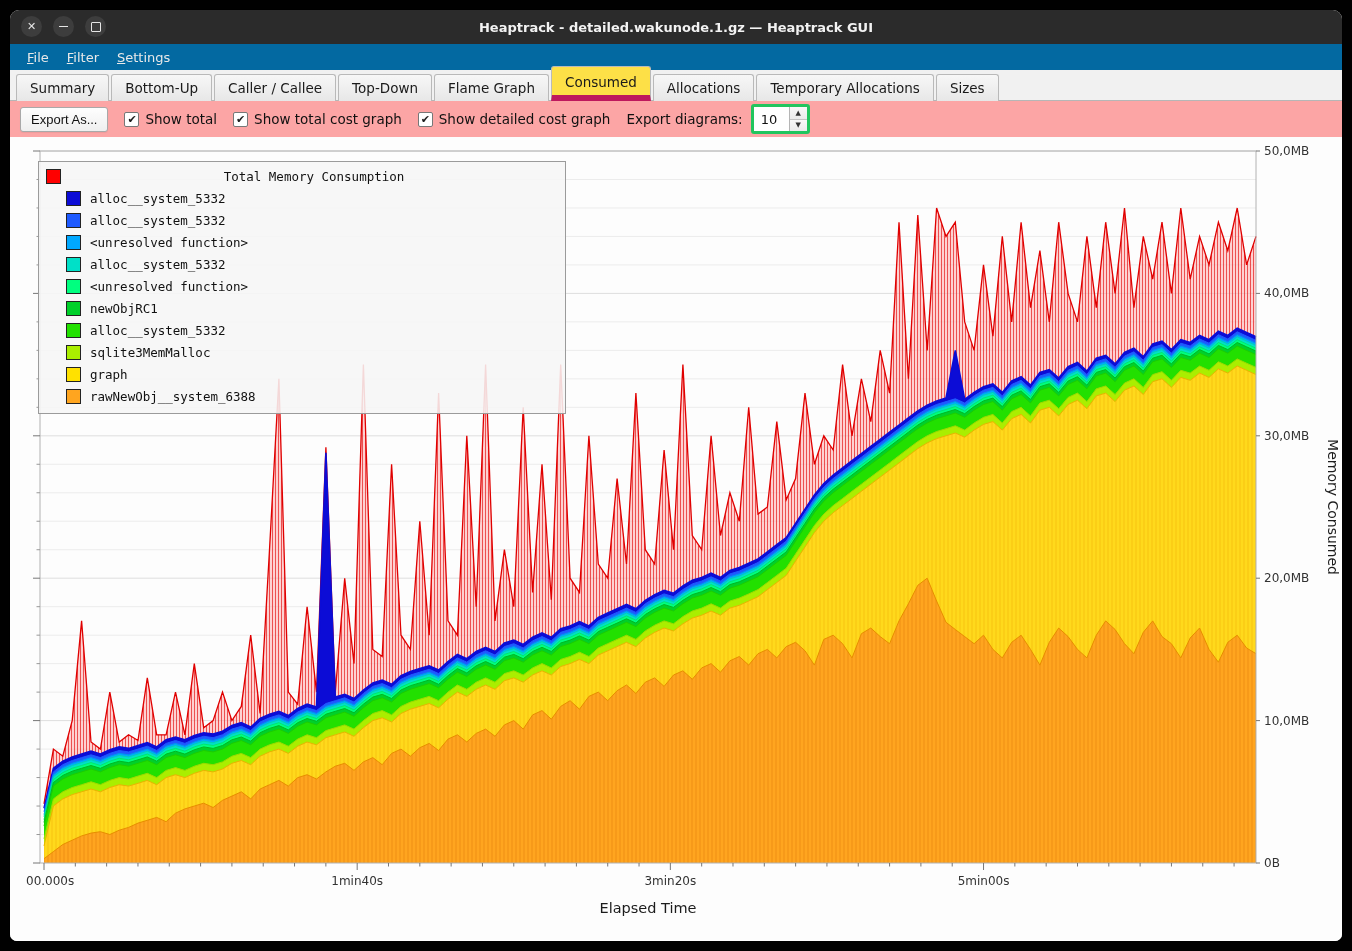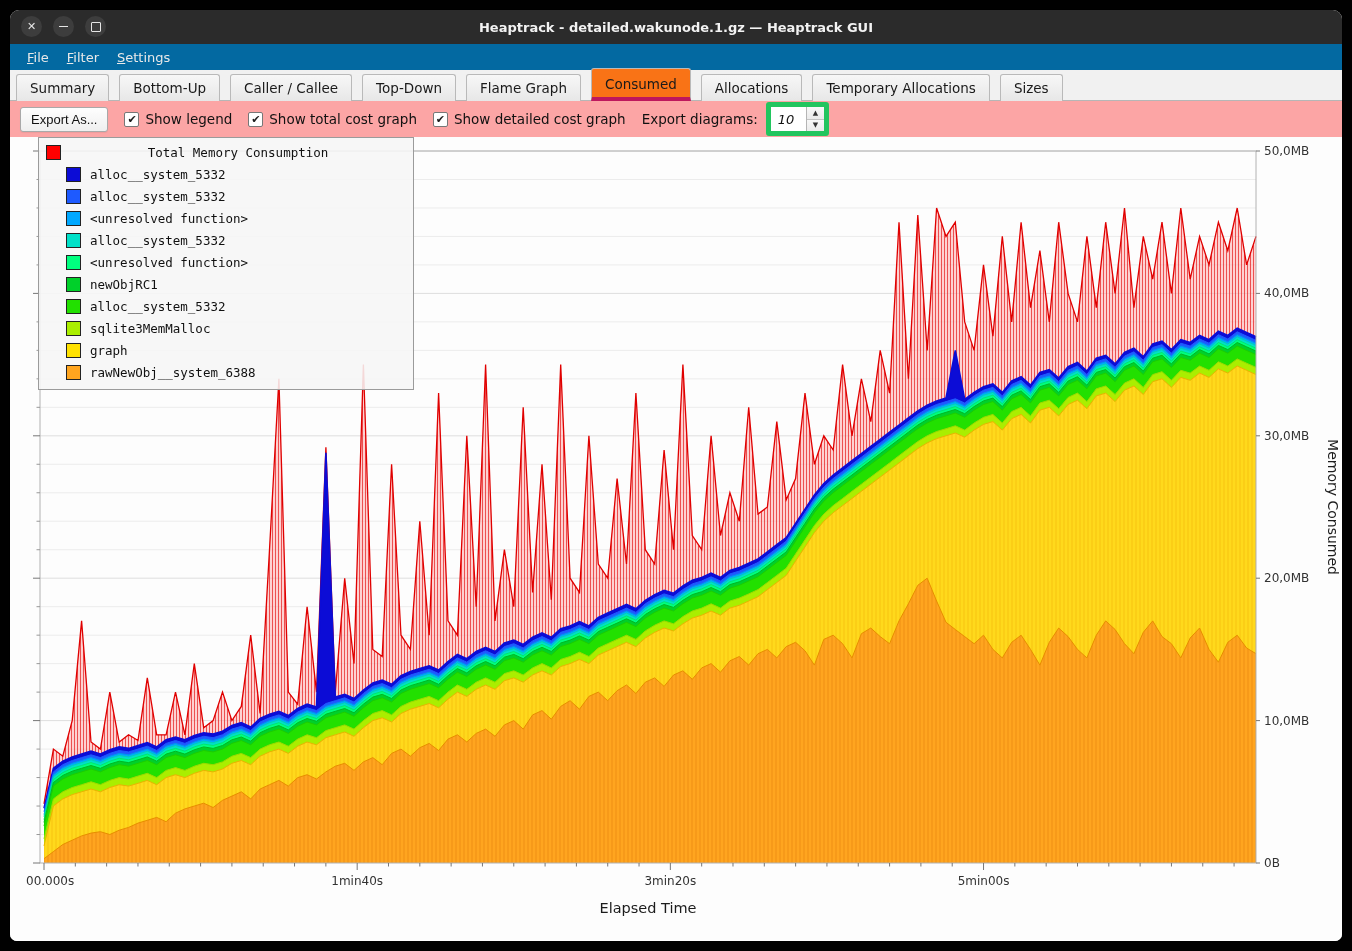--- a/index.html
+++ b/index.html
@@ -14,39 +14,39 @@
   .win-buttons{position:absolute;left:11px;top:6px;display:flex;gap:11px;}
   .wbtn{width:21px;height:21px;border-radius:50%;background:#3d3d3d;color:#e6e6e6;display:flex;align-items:center;justify-content:center;font-size:11px;line-height:1;cursor:default;}
   .glyph-max{width:8px;height:8px;border:1.4px solid #e6e6e6;border-radius:1px;}
   .glyph-min{width:9px;height:0;border-top:1.6px solid #e6e6e6;}
   .title-text{color:#f2f2f2;font-size:13px;font-weight:700;}
   
   .menubar{height:26px;background:#0369a1;display:flex;align-items:center;padding-left:8px;flex:none;}
   .menu-item{color:#e9e9e9;font-size:13px;padding:3px 9px;}
   .menu-item u{text-decoration:underline;}
   
-  .tabbar{height:30px;background:#f1f1f1;display:flex;align-items:flex-end;padding-left:6px;border-bottom:1px solid #b6b6b6;flex:none;position:relative;gap:8px;}
+  .tabbar{height:30px;background:#f1f1f1;display:flex;align-items:flex-end;padding-left:6px;border-bottom:1px solid #b6b6b6;flex:none;position:relative;}
   .tab{font-size:13.5px;color:#1a1a1a;padding:5px 13px 5px;border:1px solid #b9b9b9;border-bottom:none;
        border-radius:3px 3px 0 0;background:linear-gradient(#f7f7f7,#e7e7e7);margin-right:2px;margin-bottom:-1px;position:relative;}
-  .tab.active{background:#f97316;padding-top:7px;z-index:2;border-bottom:4px solid #be185d;}
+  .tab.active{background:#fde047;padding-top:7px;z-index:2;border-bottom:6px solid #be185d;}
   
   .toolbar{height:36px;display:flex;align-items:center;gap:16px;padding-left:10px;background:#fca5a5;flex:none;}
   .btn{font-size:13px;color:#111;padding:4px 10px;border:1px solid #a9a9a9;border-radius:3px;
        background:linear-gradient(#fefefe,#efefef);box-shadow:0 1px 1px rgba(0,0,0,0.06);}
   .cb{display:flex;align-items:center;gap:6px;font-size:13.5px;color:#111;}
   .cb .box{width:15px;height:15px;border:1px solid #777;border-radius:2px;background:#fff;font-size:11px;line-height:14px;text-align:center;color:#1c1c1c;box-sizing:border-box;}
   .spin-label{font-size:13.5px;color:#111;}
-  .spin{display:flex;border:5px solid #22c55e;border-radius:3px;background:#fff;height:24px;overflow:hidden;font-style:italic;}
+  .spin{display:flex;border:3px solid #22c55e;border-radius:3px;background:#fff;height:24px;overflow:hidden;}
   .spin .val{width:28px;display:flex;align-items:center;padding-left:7px;font-size:13px;color:#111;}
   .spin .btns{width:17px;display:flex;flex-direction:column;border-left:1px solid #b5b5b5;}
   .spin .btns div{flex:1;font-size:7px;display:flex;align-items:center;justify-content:center;color:#333;background:linear-gradient(#f8f8f8,#ebebeb);}
   .spin .btns div:first-child{border-bottom:1px solid #c4c4c4;}
   
   .chartwrap{flex:1;position:relative;background:#fdfdfd;}
-  .legend{position:absolute;left:28px;top:0;width:376px;background:rgba(246,246,246,0.88);
+  .legend{position:absolute;left:28px;top:24px;width:528px;background:rgba(246,246,246,0.88);
           border:1px solid #9b9b9b;padding:4px 7px 6px;box-sizing:border-box;
           font-family:"DejaVu Sans Mono","Liberation Mono",monospace;font-size:12.5px;color:#111;z-index:3;}
   .leg-title{display:flex;align-items:center;height:21px;}
   .leg-title .title-center{flex:1;text-align:center;}
   .leg-row{display:flex;align-items:center;height:22px;margin-left:20px;}
   .swatch{width:15px;height:15px;border:1px solid #222;margin-right:9px;flex:none;box-sizing:border-box;}
   svg text{font-family:"DejaVu Sans","Liberation Sans",sans-serif;}
 </style>
 </head>
 <body>
@@ -83,21 +83,21 @@
         <div class="tab">Allocations</div>
         <div class="tab">Temporary Allocations</div>
         <div class="tab">Sizes</div>
       </div>
 
     <div class="toolbar">
       <button class="btn">Export As...</button>
       <div style="display:flex;align-items:center;gap:16px;" id="cbwrap">
           <label class="cb">
             <span class="box">✔</span>
-            <span>Show legend</span>
+            <span>Show total</span>
           </label>
           <label class="cb">
             <span class="box">✔</span>
             <span>Show total cost graph</span>
           </label>
           <label class="cb">
             <span class="box">✔</span>
             <span>Show detailed cost graph</span>
           </label>
         </div>

